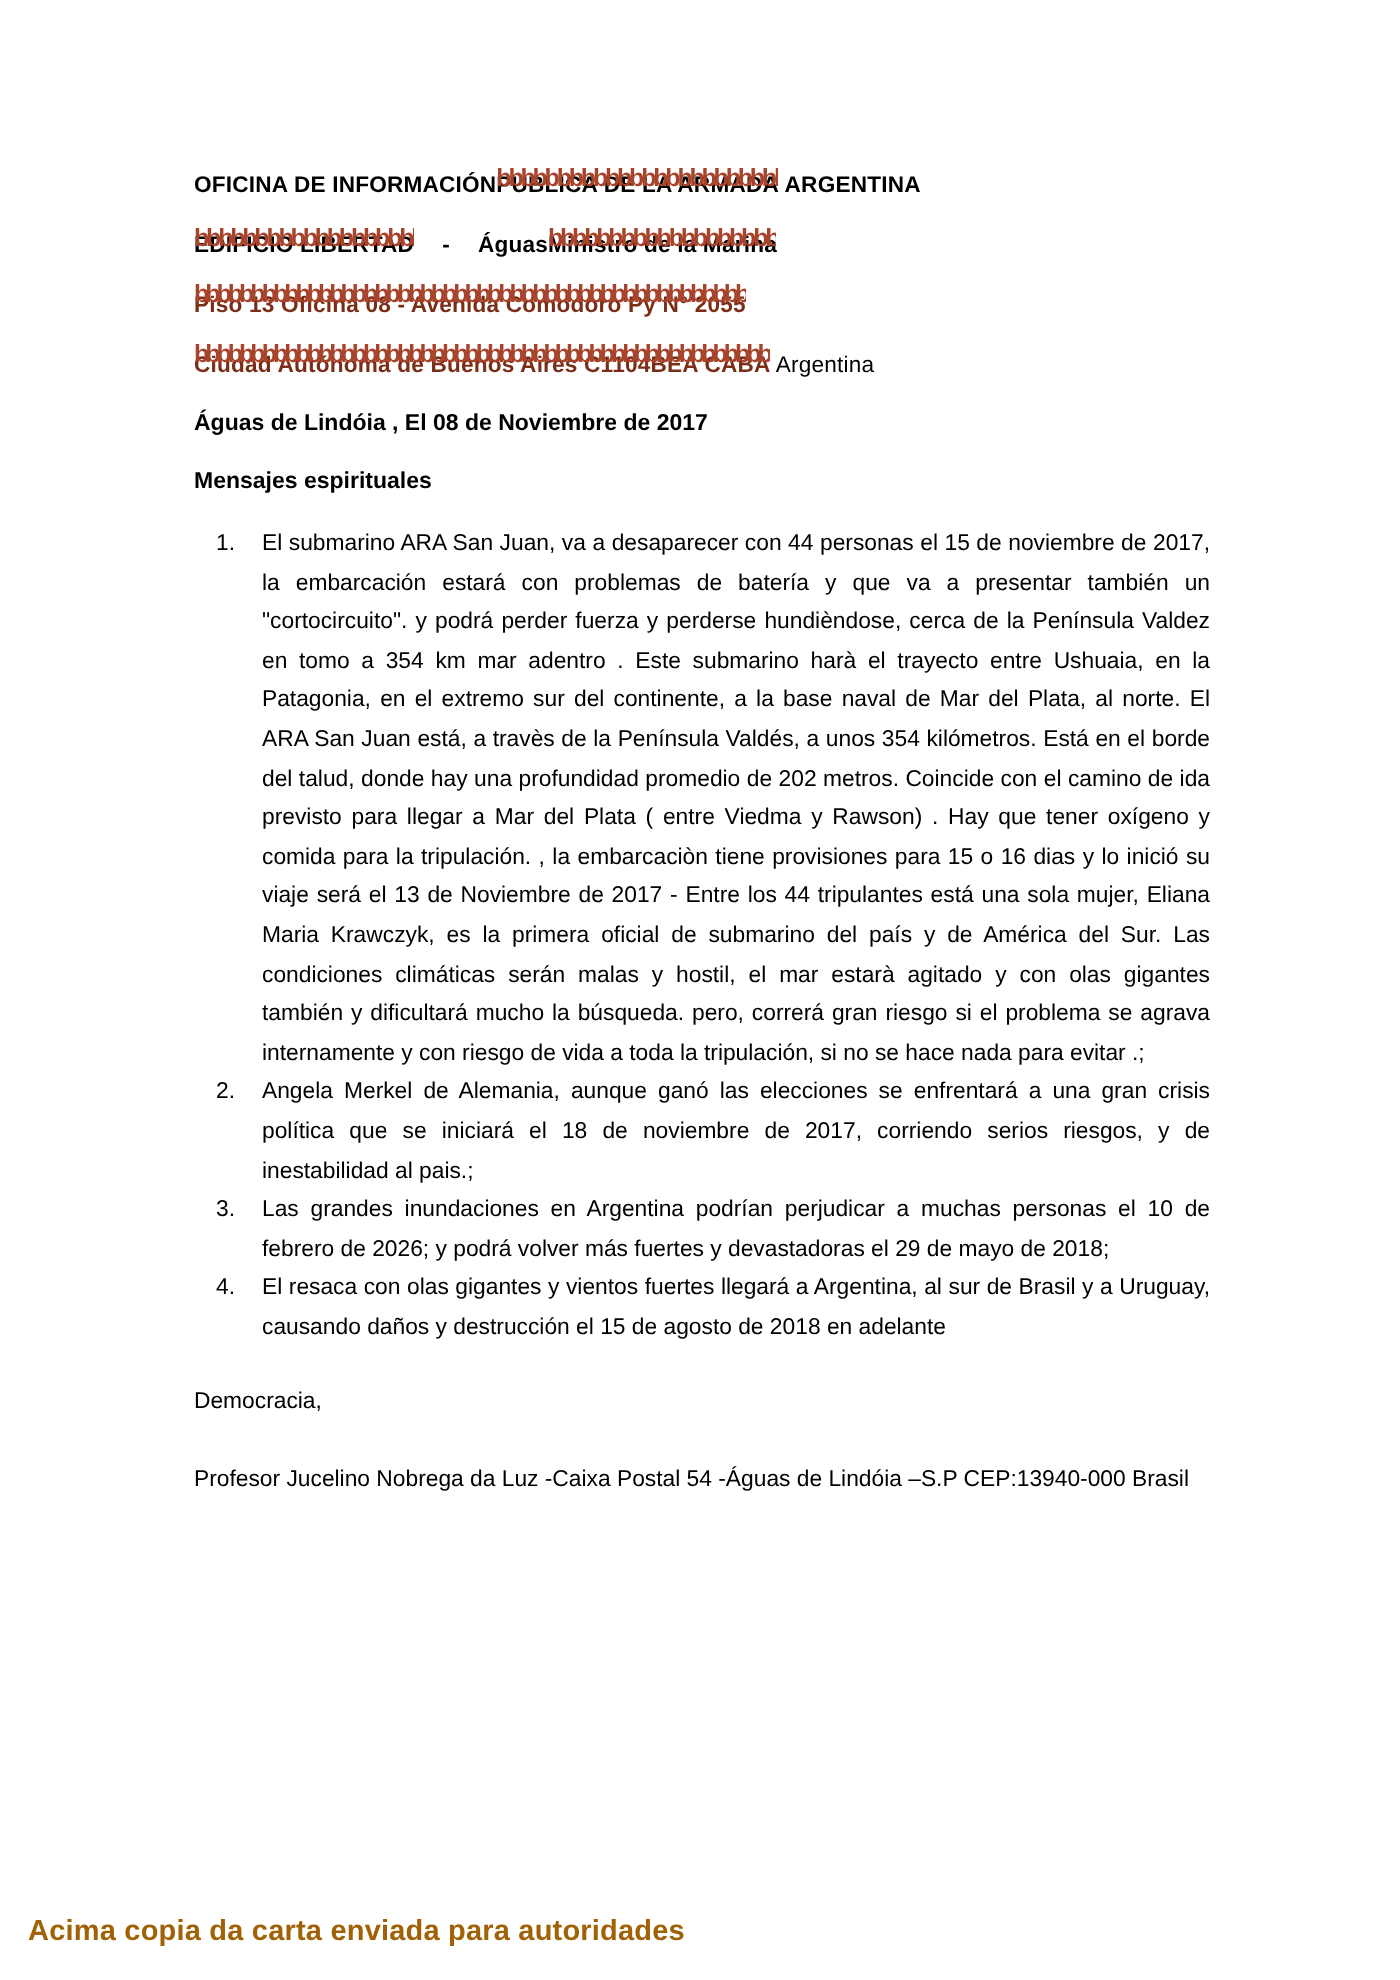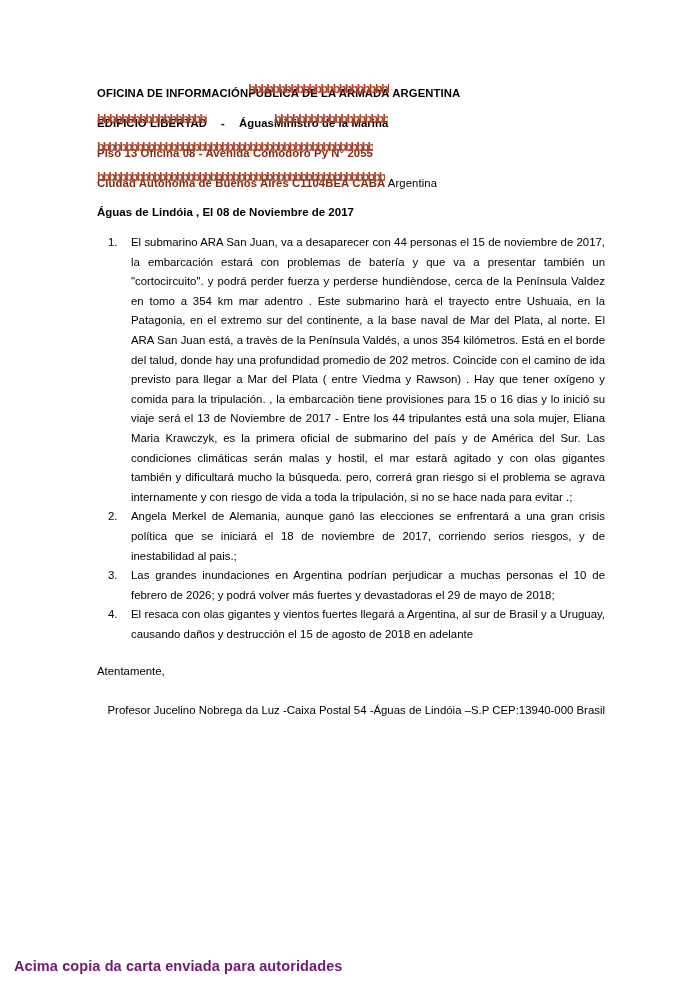--- a/index.html
+++ b/index.html
@@ -134,31 +134,31 @@
 
   .closing {
     font-size: 11.4px;
     line-height: 19.5px;
     margin-top: 18px;
   }
   .signature {
     font-size: 11.4px;
     line-height: 19.5px;
     margin-top: 19px;
-    text-align: right;
+    text-align: left;
   }
 
   
   .footer-note {
     position: absolute;
     left: 14px;
     top: 958px;
     font-size: 14.5px;
     font-weight: bold;
-    color: #701a75;
+    color: #a16207;
     letter-spacing: 0.1px;
     white-space: nowrap;
   }
 </style>
 </head>
 <body>
 
 <div class="page">
 
   <div class="doc-body">
@@ -179,29 +179,30 @@
 
       <div class="hdr-line">
         <span class="redact redact-strong shift-up"><span class="under">Ciudad Autónoma de Buenos Aires C1104BEA  CABA</span><span class="over">bbbbbbbbbbbbbbbbbbbbbbbbbbbbbbbbbbbbbbbbbbbbbbbbbbbbbbbbbbbbbbb</span></span><span> Argentina</span>
       </div>
 
     </div>
 
     <div class="date-line">Águas  de Lindóia ,  El   08 de Noviembre de 2017</div>
 
 
+    <div class="section-title">Mensajes espirituales</div>
 
     <ol class="msg-list">
       <li>El submarino ARA San Juan, va a desaparecer con 44 personas el 15 de noviembre de 2017, la embarcación estará con problemas de batería y que va a presentar también un "cortocircuito". y podrá perder fuerza y perderse hundièndose, cerca de la Península Valdez en tomo a 354 km mar adentro   . Este submarino harà el trayecto entre Ushuaia, en la Patagonia, en el extremo sur del continente, a la base naval de Mar del Plata, al norte. El   ARA San Juan está, a travès de la Península Valdés, a unos 354 kilómetros. Está en el borde del talud, donde hay una profundidad promedio de 202 metros. Coincide con el camino de ida previsto para llegar a Mar del Plata  (  entre Viedma y Rawson)  . Hay que tener oxígeno y comida para la tripulación. , la embarcaciòn tiene provisiones para 15 o 16 dias y lo inició su viaje será el 13 de Noviembre de 2017 - Entre los 44 tripulantes está una sola mujer, Eliana Maria Krawczyk, es la primera oficial de submarino del país y de América del Sur. Las condiciones climáticas serán malas y hostil, el mar estarà agitado y con olas gigantes también y dificultará mucho la búsqueda. pero, correrá gran riesgo si el problema se agrava internamente y con riesgo de vida a toda la tripulación, si no se hace nada para evitar .;</li>
       <li>Angela Merkel de Alemania, aunque ganó las elecciones se enfrentará a una gran crisis política que se iniciará el 18 de noviembre de 2017, corriendo serios riesgos, y de inestabilidad al pais.;</li>
       <li>Las grandes inundaciones en Argentina podrían perjudicar a muchas personas el 10 de febrero de 2026; y podrá volver más fuertes y devastadoras el 29 de mayo de 2018;</li>
       <li>El  resaca  con olas gigantes y vientos fuertes llegará a Argentina, al sur de Brasil y a Uruguay, causando daños y destrucción el 15 de agosto de 2018 en adelante</li>
     </ol>
 
-    <div class="closing">Atentamente,</div>
+    <div class="closing">Democracia,</div>
 
     <div class="signature">Profesor  Jucelino Nobrega  da Luz  -Caixa Postal 54  -Águas de Lindóia –S.P  CEP:13940-000 Brasil</div>
 
   </div>
 
   <div class="footer-note">Acima copia  da carta enviada para autoridades</div>
 
 </div>
 
 </body></html>

